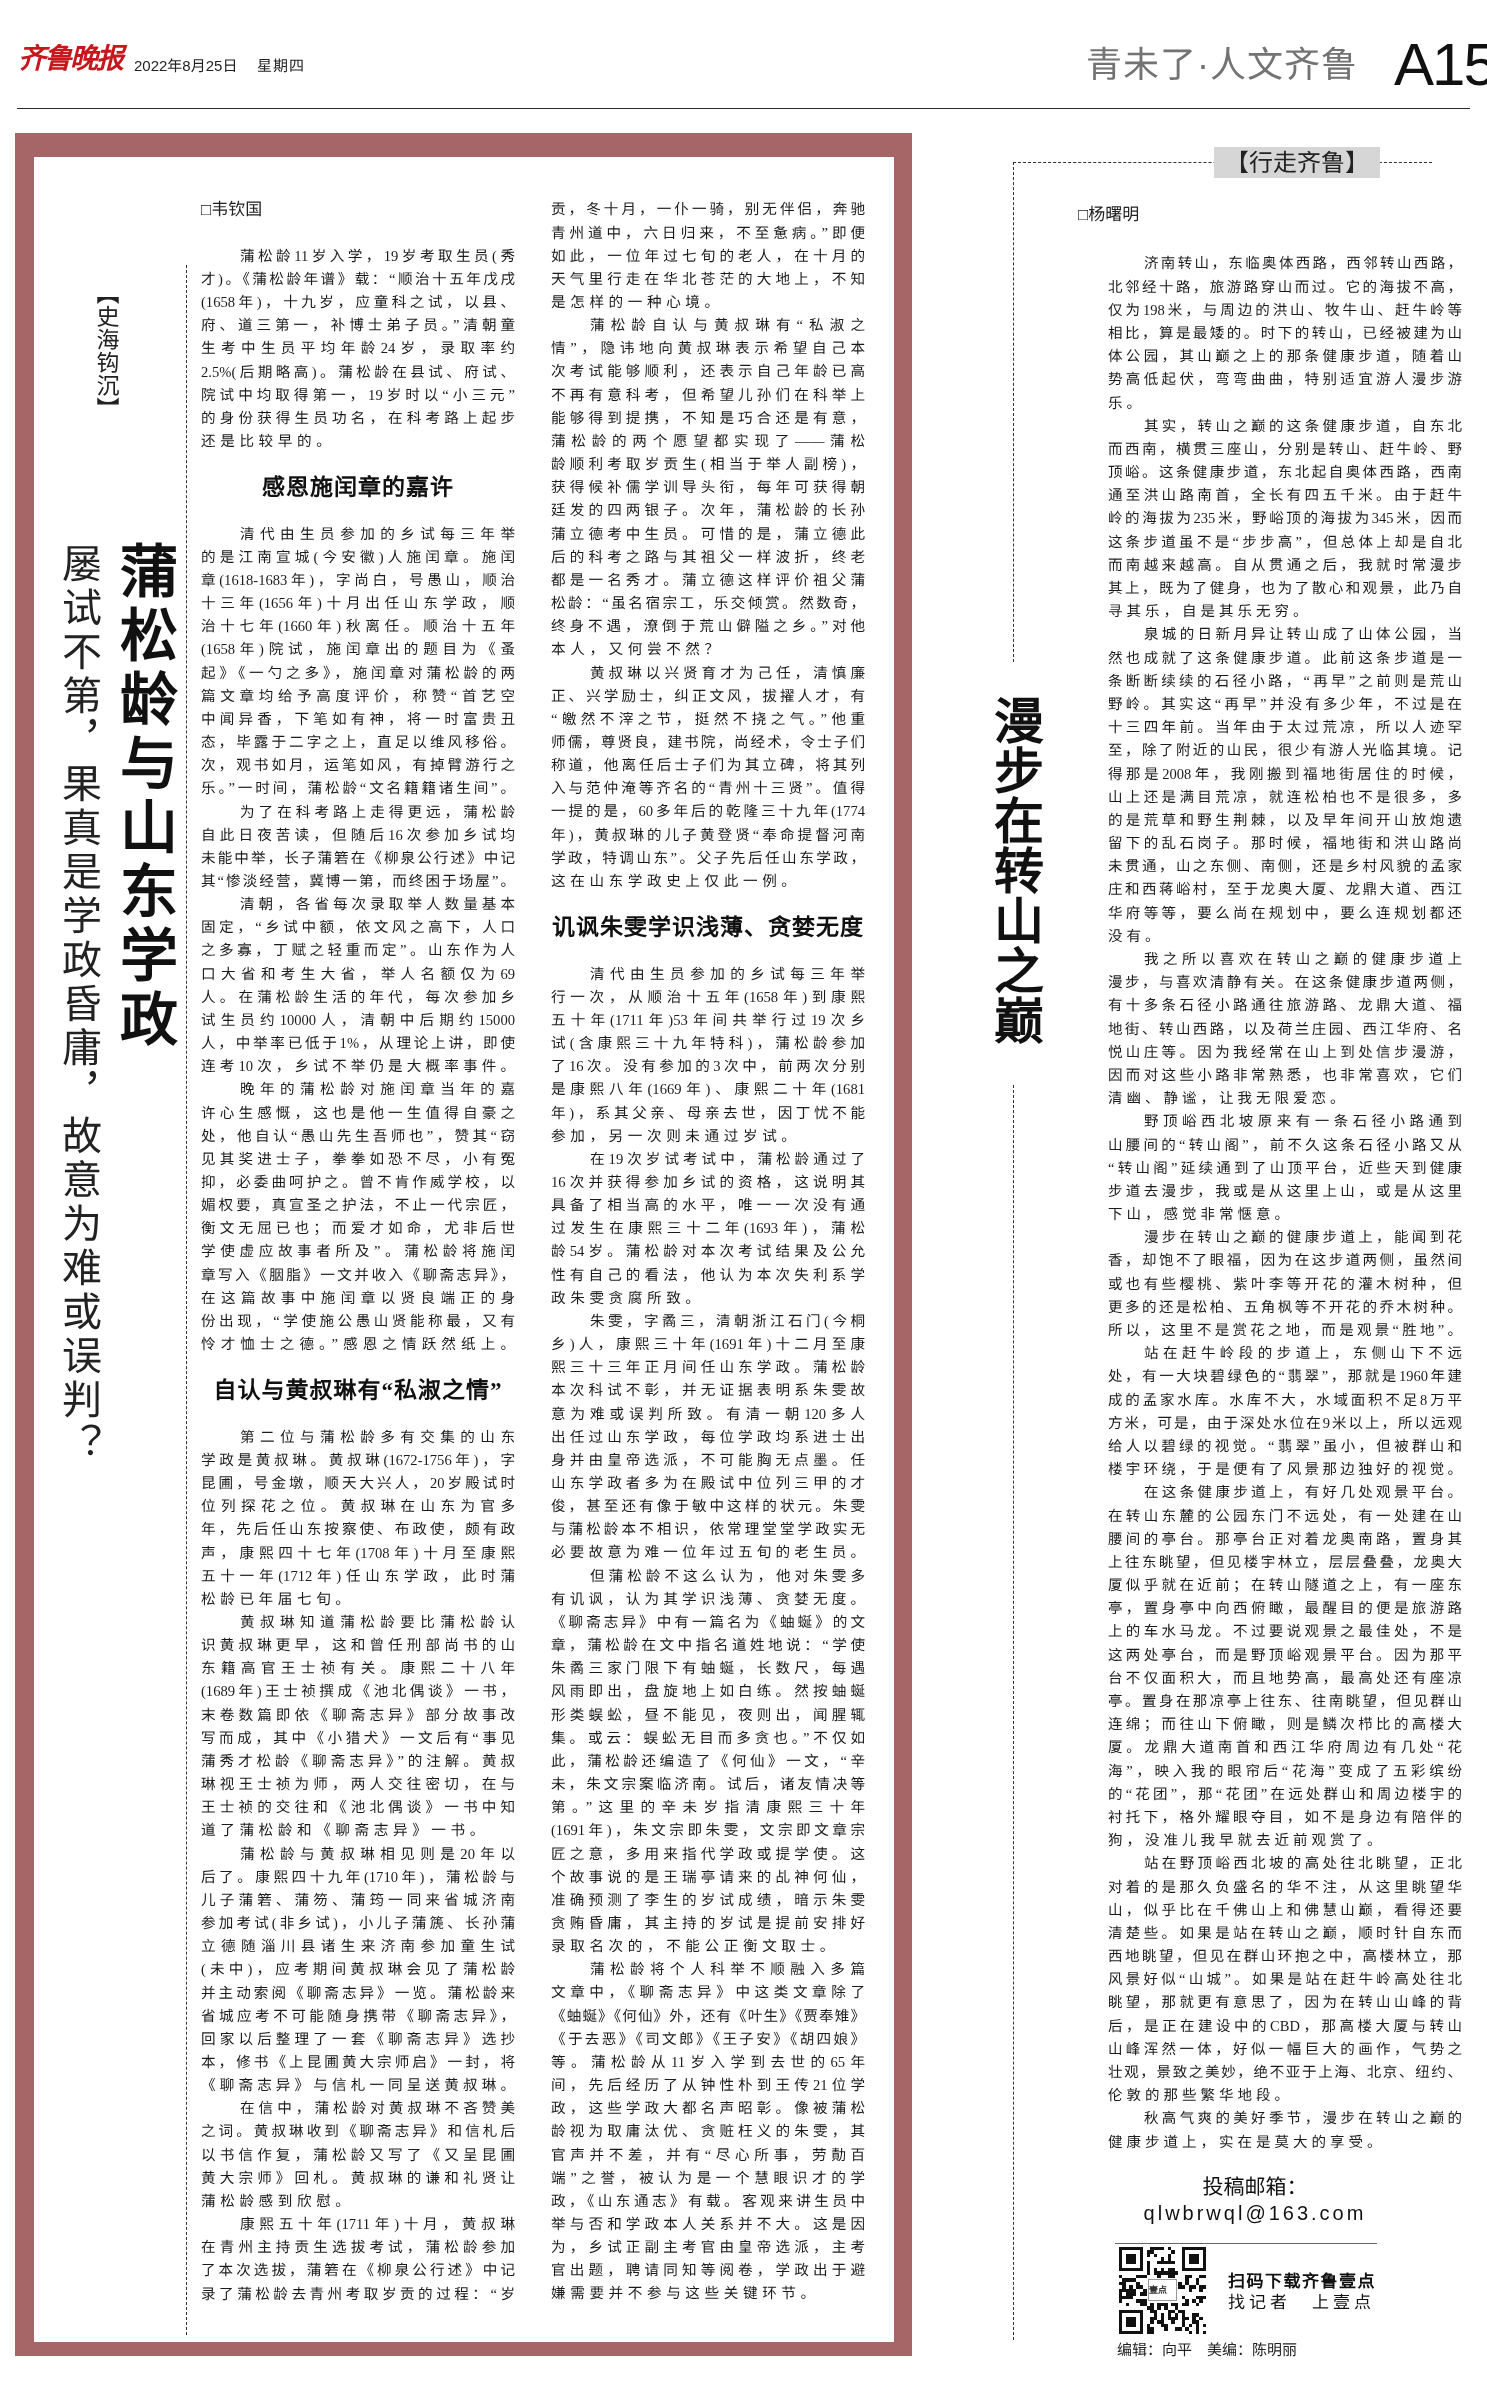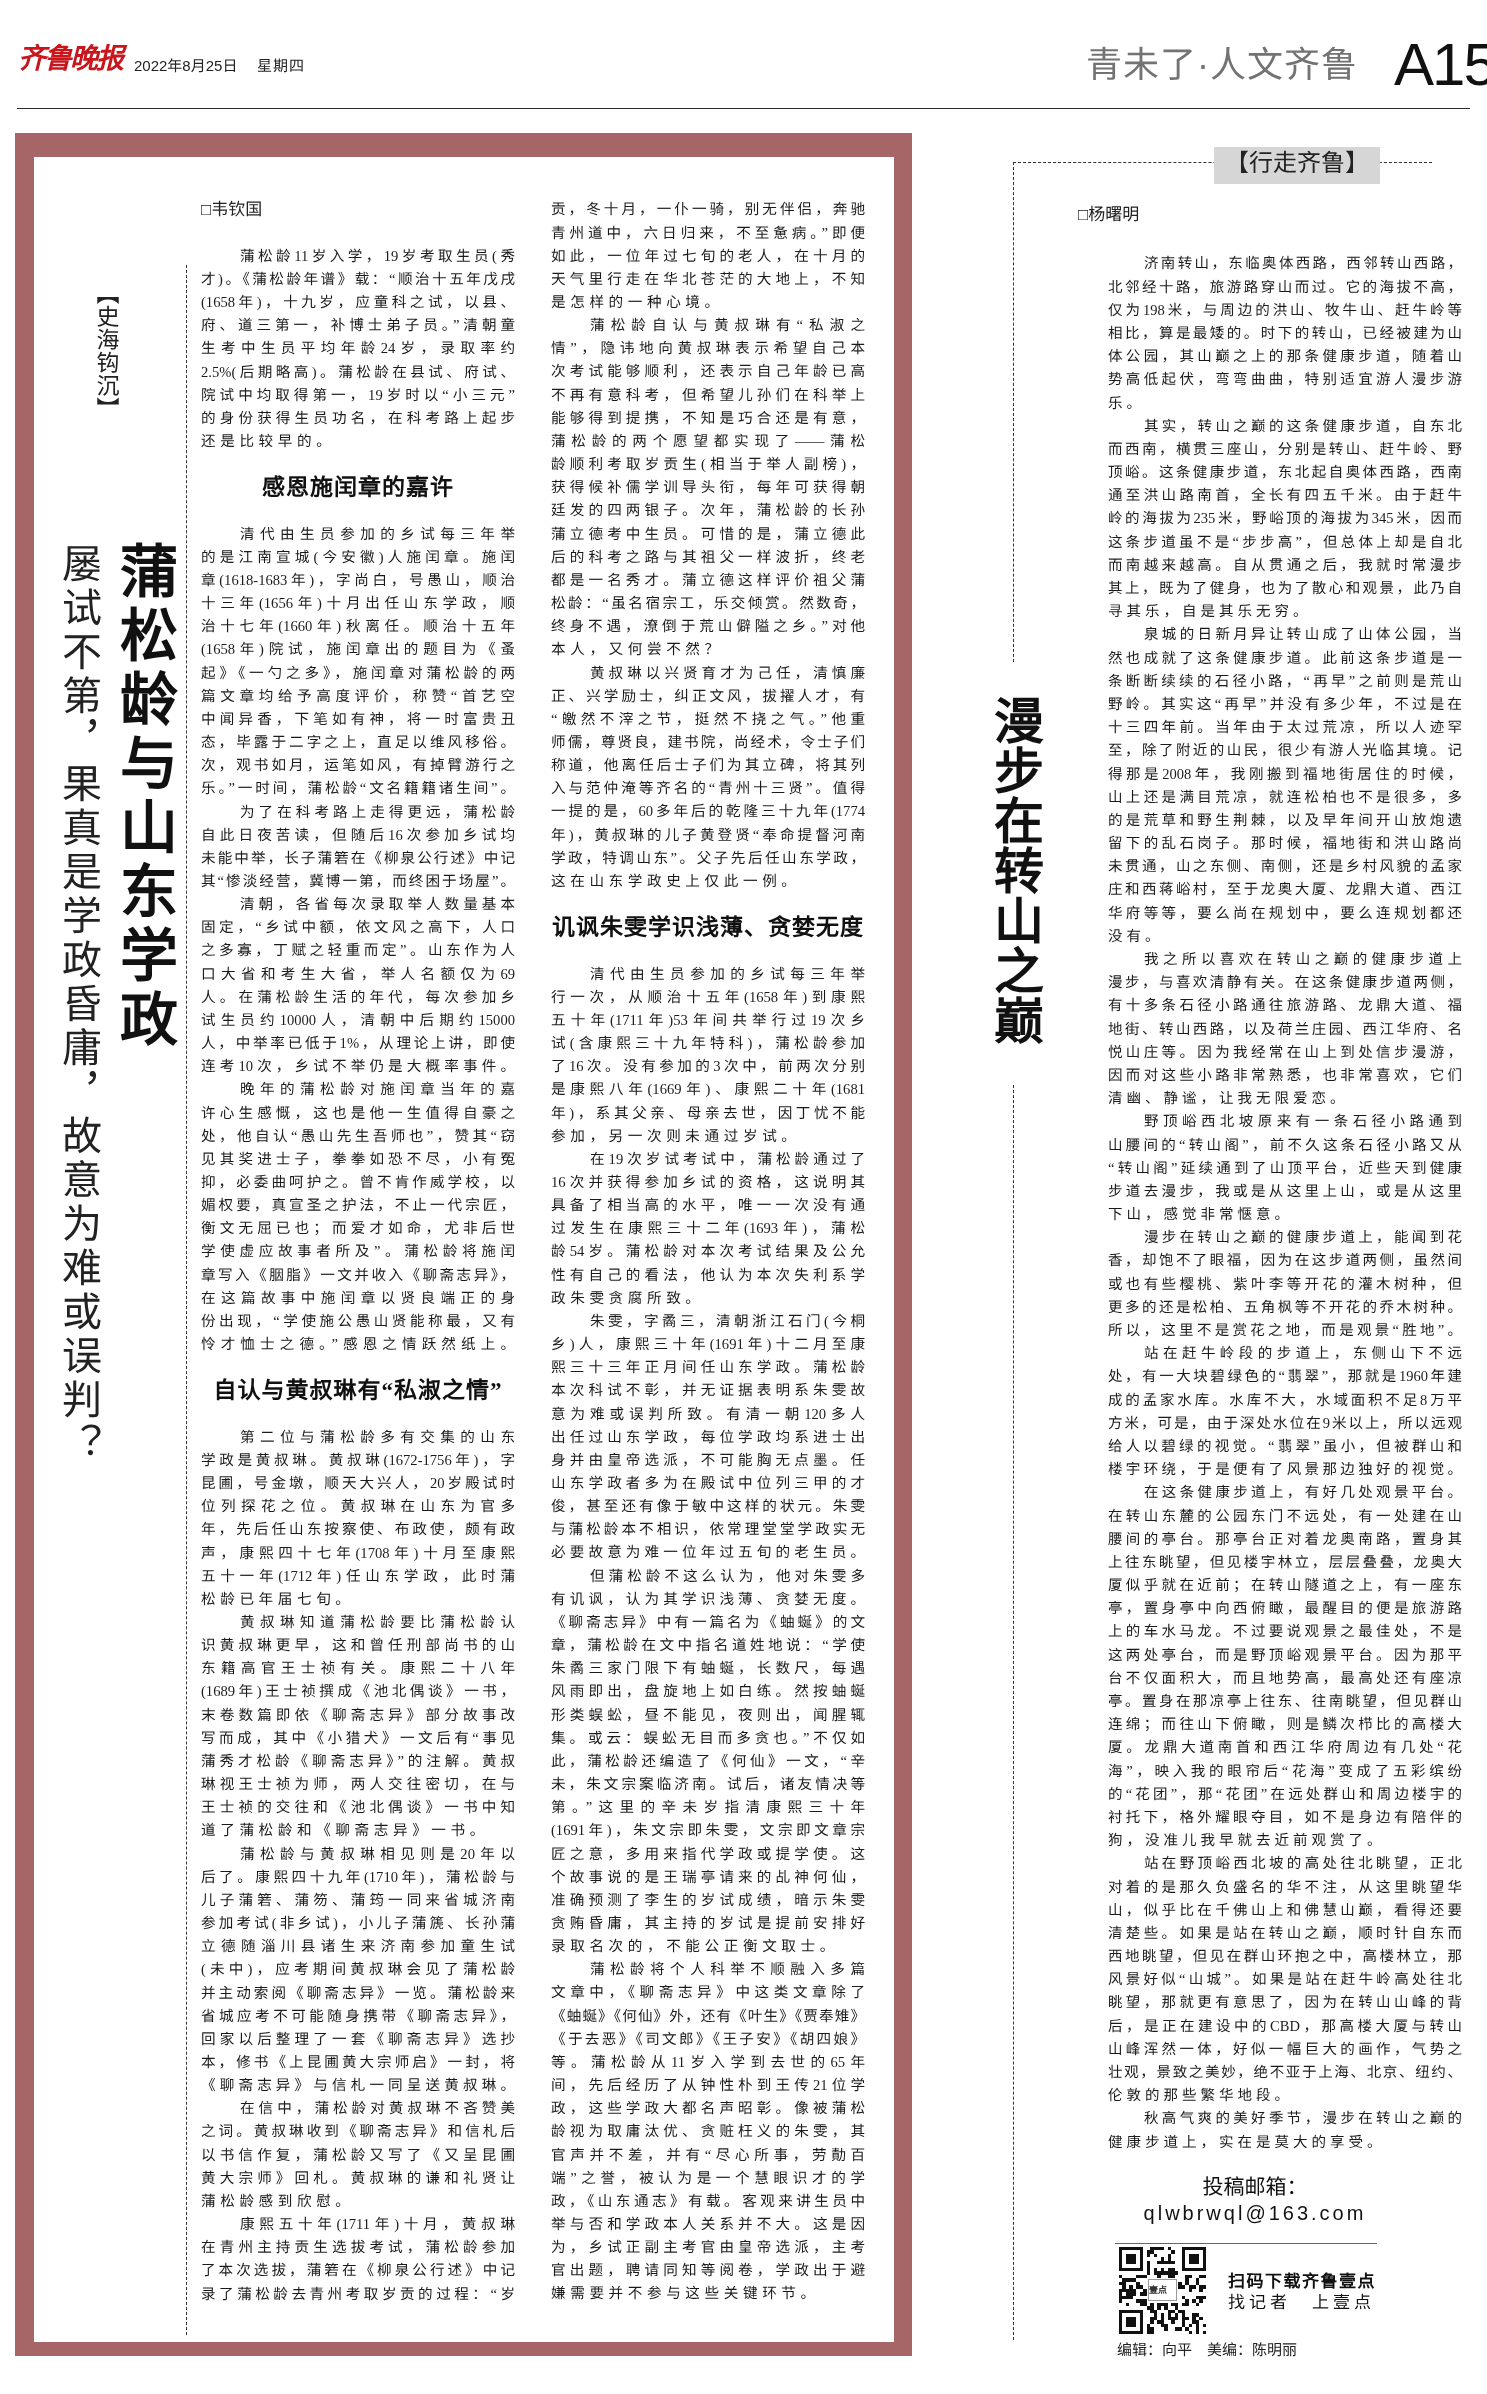--- a/index.html
+++ b/index.html
@@ -35,21 +35,21 @@
 .colR .ln.indent { padding-left:36px; }
 .colL .ln.last { text-align:right; text-align-last:left; letter-spacing:4.6px; }
 .colR .ln.last { text-align:left; text-align-last:left; letter-spacing:4px; }
 .byline { height:calc(var(--lh) * 2); line-height:var(--lh); font-size:17px; color:#222; font-family:"Liberation Sans", sans-serif; }
 .subhead { height:calc(var(--lh) * 3); line-height:calc(var(--lh) * 3); text-align:center; font-size:23px; font-weight:bold; letter-spacing:1px; white-space:nowrap; color:#111; }
 
 
 .hdashR { left:1013px; top:162px; width:419px; height:0; border-top:1px dashed #333; }
 .dashR1 { left:1013px; top:162px; width:0; height:500px; border-left:1px dashed #333; }
 .dashR2 { left:1013px; top:1085px; width:0; height:1255px; border-left:1px dashed #333; }
-.tagR { left:1214px; top:147px; width:166px; height:37px; background:var(--tagbg); font-size:24px; line-height:31px; text-align:center; color:#222; white-space:nowrap; font-family:"Liberation Sans", sans-serif; }
+.tagR { left:1214px; top:147px; width:166px; height:31px; background:var(--tagbg); font-size:24px; line-height:31px; text-align:center; color:#222; white-space:nowrap; font-family:"Liberation Sans", sans-serif; }
 .bylineR { left:1078px; top:203px; font-size:17px; line-height:24px; color:#222; white-space:nowrap; font-family:"Liberation Sans", sans-serif; }
 .titleR { left:988px; top:695px; width:52px; font-size:50px; line-height:52px; font-weight:bold; color:#111; }
 
 
 .sublabel { left:1078px; top:2175px; width:354px; text-align:center; font-size:21px; line-height:24px; color:#111; font-family:"Liberation Sans", sans-serif; }
 .subemail { left:1078px; top:2200px; width:354px; text-align:center; font-size:20px; line-height:26px; letter-spacing:3px; color:#111; font-family:"Liberation Sans", sans-serif; }
 .fdivider { left:1115px; top:2243px; width:262px; height:0; border-top:1px solid #666; }
 .qr { left:1119px; top:2247px; width:87px; height:87px; background:#fff; }
 .qr svg { display:block; }
 .qr-logo { position:absolute; left:29px; top:32px; width:29px; height:22px; background:#fff; border:1px solid #999; font-size:9px; line-height:20px; font-weight:bold; color:#333; font-family:"Liberation Sans", sans-serif; white-space:nowrap; }

